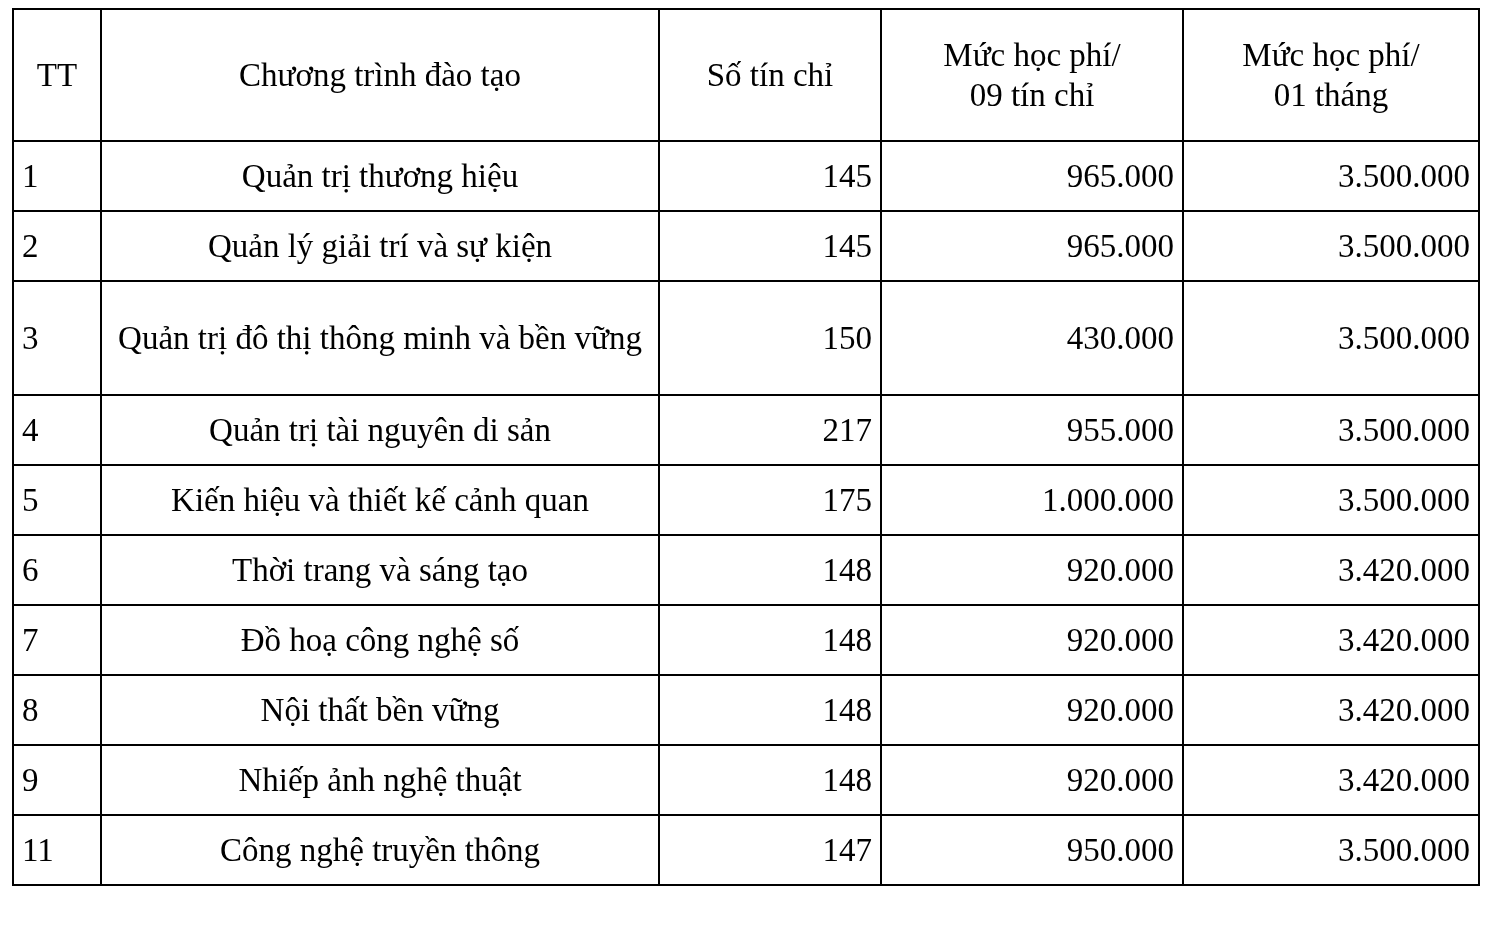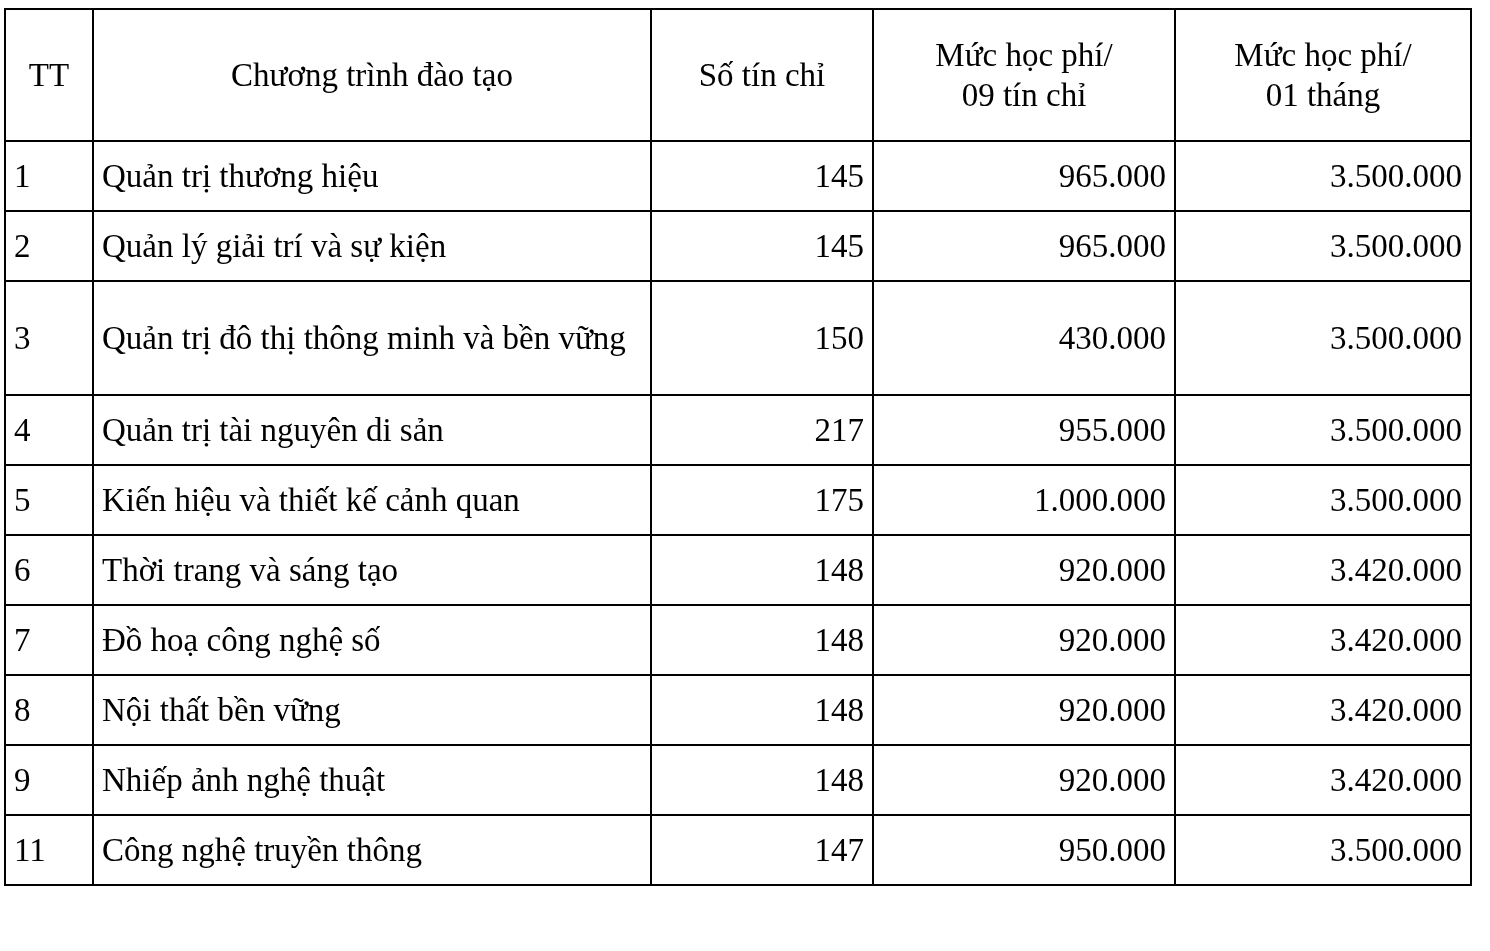--- a/index.html
+++ b/index.html
@@ -12,21 +12,21 @@
     height: 951px;
     font-family: "Liberation Serif", "DejaVu Serif", serif;
     color: #000000;
     overflow: hidden;
   }
   .sheet {
     width: 1490px;
     height: 951px;
     position: relative;
     box-sizing: border-box;
-    padding: 8px 12px 0 4px;
+    padding: 8px 12px 0 12px;
   }
   table.fee-table {
     border-collapse: collapse;
     width: 1466px;
     table-layout: fixed;
   }
   table.fee-table td,
   table.fee-table th {
     border: 2px solid #000000;
     padding: 4px 8px;
@@ -50,21 +50,21 @@
     display: block;
   }
   tbody td {
     height: 60px;
   }
   td.col-tt {
     text-align: left;
     padding-left: 14px;
   }
   td.col-prog {
-    text-align: left;
+    text-align: center;
     padding-left: 16px;
   }
   td.col-num {
     text-align: right;
   }
   tr.tall td {
     height: 104px;
   }
 </style>
 </head>

